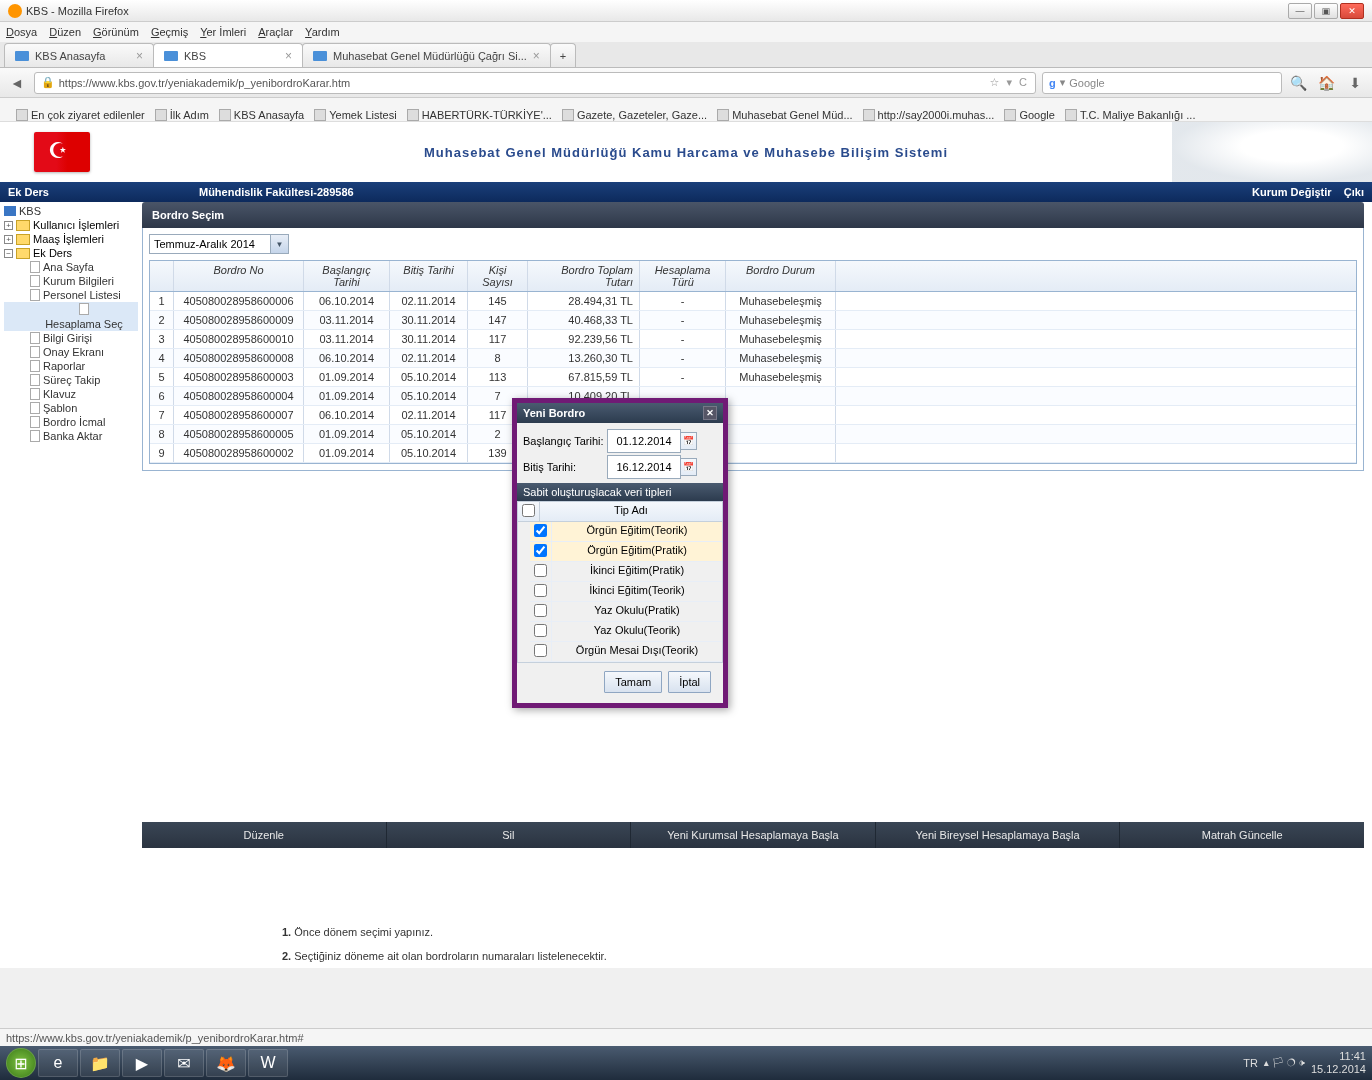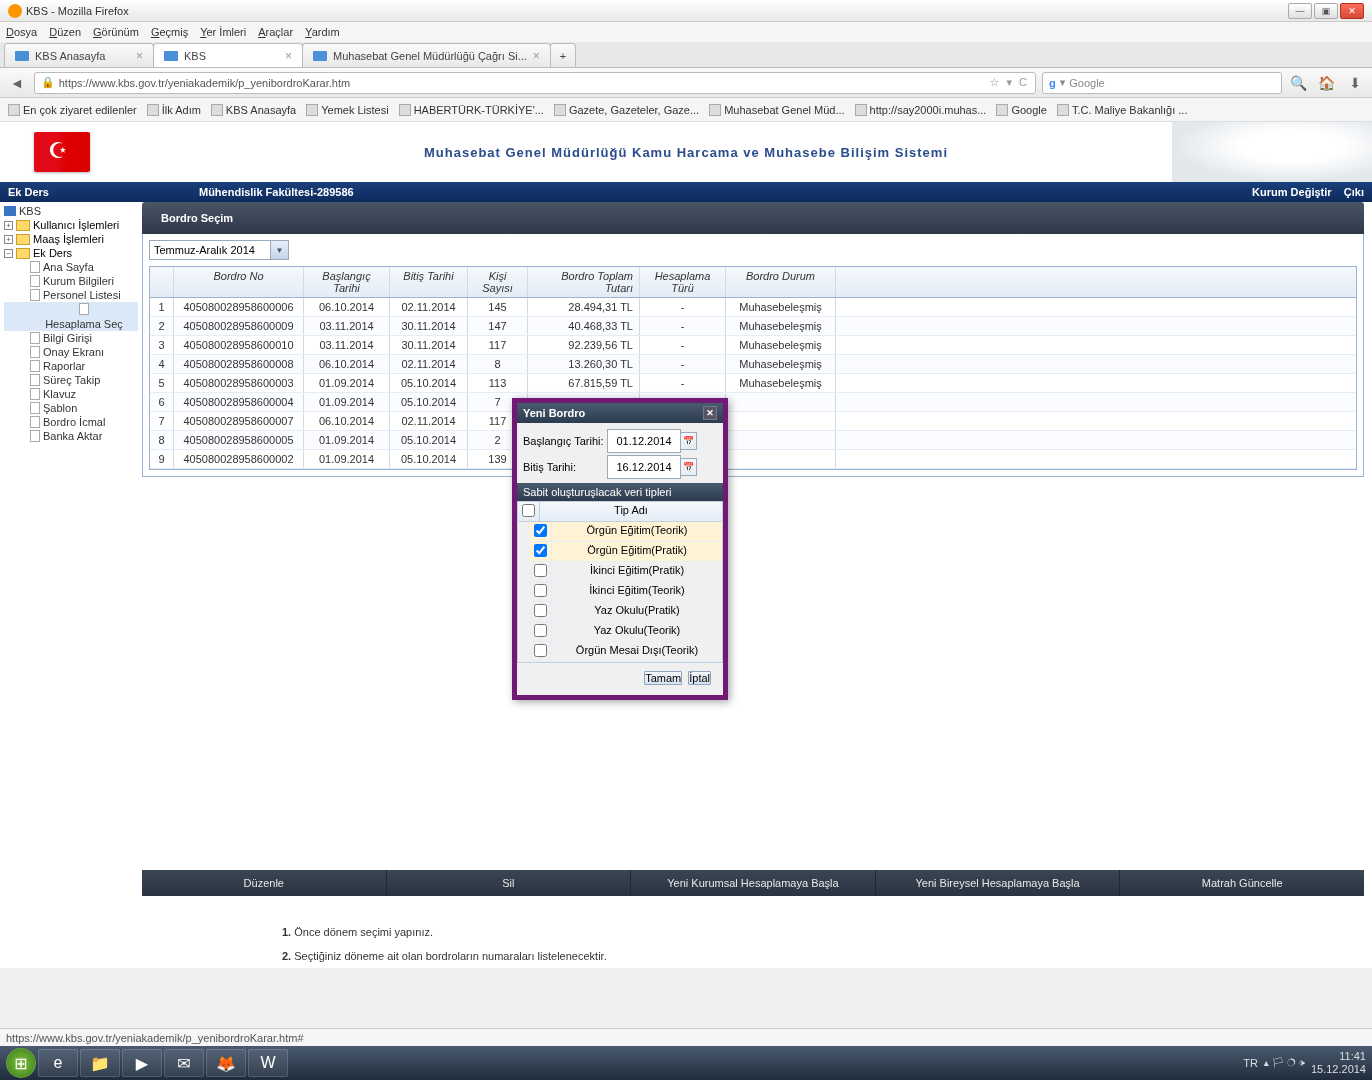--- a/index.html
+++ b/index.html
@@ -25,21 +25,21 @@
 
 .ff-urlbar { height: 30px; background: linear-gradient(#fafafa, #e8e8e8); display: flex; align-items: center; padding: 0 6px; gap: 6px; border-bottom: 1px solid #ccc; }
 .ff-urlbar .nav-btn { width: 22px; height: 22px; display: inline-flex; align-items: center; justify-content: center; color: #666; font-size: 14px; }
 .ff-urlbar .url-input { flex: 1; height: 22px; background: #fff; border: 1px solid #bbb; border-radius: 3px; display: flex; align-items: center; padding: 0 6px; gap: 4px; color: #555; }
 .ff-urlbar .url-input .lock { color: #6a6; }
 .ff-urlbar .url-input .url-text { flex: 1; }
 .ff-urlbar .url-input .right-ico { color: #999; letter-spacing: 2px; }
 .ff-urlbar .search-input { width: 240px; height: 22px; background: #fff; border: 1px solid #bbb; border-radius: 3px; display: flex; align-items: center; padding: 0 6px; gap: 4px; color: #888; }
 .ff-urlbar .icon-btn { width: 22px; height: 22px; display: inline-flex; align-items: center; justify-content: center; color: #666; font-size: 14px; }
 
-.ff-bookmarks { height: 24px; background: #f5f5f5; display: flex; align-items: center; padding: 0 8px; gap: 10px; color: #333; border-bottom: 1px solid #ddd; overflow: hidden; white-space: nowrap; }
+.ff-bookmarks { height: 24px; background: #f5f5f5; display: flex; align-items: flex-end; padding: 0 16px; gap: 10px; color: #333; border-bottom: 1px solid #ddd; overflow: hidden; white-space: nowrap; }
 .ff-bookmarks .bm { display: inline-flex; align-items: center; gap: 3px; }
 .ff-bookmarks .bm .bm-ico { width: 12px; height: 12px; background: #ddd; border: 1px solid #aaa; display: inline-block; }
 
 
 .app-header { height: 60px; background: #fff; display: flex; align-items: center; position: relative; }
 .app-header .flag { width: 56px; height: 40px; margin-left: 34px; background: linear-gradient(90deg, #e30a17 40%, #d00 60%); border-radius: 2px; position: relative; box-shadow: 0 1px 3px rgba(0,0,0,0.3); }
 .app-header .flag::after { content: "☪"; color: #fff; position: absolute; top: 6px; left: 14px; font-size: 22px; }
 .app-header .title { position: absolute; left: 50%; transform: translateX(-50%); color: #2a4b8d; font-weight: bold; font-size: 13px; letter-spacing: 1px; }
 .app-header .decor { position: absolute; right: 0; top: 0; width: 200px; height: 60px; background: radial-gradient(ellipse at 60% 40%, #fff 30%, #d0d8e0 70%); opacity: 0.6; }
 
@@ -54,21 +54,21 @@
 .tree .tree-head { display: flex; align-items: center; gap: 3px; color: #333; padding: 1px 0; }
 .tree .tree-head .t-ico { width: 12px; height: 10px; background: #3a76c4; display: inline-block; }
 .tree .folder { display: flex; align-items: center; gap: 3px; padding: 1px 0; cursor: pointer; }
 .tree .folder .exp { width: 9px; height: 9px; border: 1px solid #888; display: inline-flex; align-items: center; justify-content: center; font-size: 8px; color: #555; background: #fff; }
 .tree .folder .f-ico { width: 14px; height: 11px; background: #ffd96b; border: 1px solid #c9a227; display: inline-block; }
 .tree .leaf { display: flex; align-items: center; gap: 3px; padding: 1px 0 1px 26px; cursor: pointer; color: #333; }
 .tree .leaf .l-ico { width: 10px; height: 12px; background: #fff; border: 1px solid #aaa; display: inline-block; }
 .tree .leaf.selected { background: #dbe8f7; flex-direction: column; }
 
 .content { flex: 1; background: #fff; padding: 0 8px 0 0; display: flex; flex-direction: column; }
-.panel-title { height: 32px; background: linear-gradient(#4a5568, #2d3748); color: #fff; display: flex; align-items: center; padding: 0 19px; font-weight: bold; border-radius: 3px 3px 0 0; }
+.panel-title { height: 26px; background: linear-gradient(#4a5568, #2d3748); color: #fff; display: flex; align-items: center; padding: 0 10px; font-weight: bold; border-radius: 3px 3px 0 0; }
 .panel-body { background: #fff; border: 1px solid #99b4d1; border-top: none; padding: 6px; flex: 0 0 auto; }
 .period-select { width: 140px; height: 20px; border: 1px solid #9ab; background: #fff; display: inline-flex; align-items: center; padding: 0 4px; position: relative; }
 .period-select .dd { position: absolute; right: 0; top: 0; width: 18px; height: 100%; background: linear-gradient(#e8eef7,#c5d5ea); border-left: 1px solid #9ab; display: flex; align-items: center; justify-content: center; font-size: 8px; color: #456; }
 
 .grid { margin-top: 6px; border: 1px solid #99b4d1; }
 .grid-head { display: flex; background: linear-gradient(#f5f8fc, #e4ecf6); border-bottom: 1px solid #99b4d1; }
 .grid-head div, .grid-row div { padding: 3px 6px; border-right: 1px solid #d0dae8; text-align: center; color: #333; }
 .grid-head div { font-weight: normal; font-style: italic; }
 .grid-row { display: flex; border-bottom: 1px solid #e4ecf6; }
 .grid-row:nth-child(even) { background: #fafcff; }
@@ -79,21 +79,21 @@
 .c-kisi { width: 60px; }
 .c-tutar { width: 112px; text-align: right !important; }
 .c-hes { width: 86px; }
 .c-durum { width: 110px; }
 .durum-red { color: #d9252a; }
 
 .bottom-bar { margin-top: auto; background: linear-gradient(#3a4655, #2a3340); height: 26px; display: flex; align-items: center; color: #e8e8e8; }
 .bottom-bar div { flex: 1; text-align: center; border-right: 1px solid #1f2833; height: 100%; display: flex; align-items: center; justify-content: center; cursor: pointer; }
 .bottom-bar div:last-child { border-right: none; }
 
-.instructions { padding: 24px 0 0 140px; color: #333; font-size: 13px; line-height: 2.2; }
+.instructions { padding: 24px 0 0 140px; color: #333; font-size: 13px; line-height: 2.2; margin-top: 48px; }
 .instructions p b { font-weight: bold; }
 
 
 .dialog { position: absolute; left: 512px; top: 398px; width: 216px; background: #f0f0f0; border: 5px solid #701a75; box-shadow: 2px 2px 8px rgba(0,0,0,0.35); }
 .dialog .dlg-title { height: 20px; background: linear-gradient(#4a5b70, #2c3b4e); color: #fff; display: flex; align-items: center; padding: 0 6px; font-weight: bold; }
 .dialog .dlg-title .dlg-close { margin-left: auto; width: 14px; height: 14px; background: #556; border: 1px solid #778; display: flex; align-items: center; justify-content: center; font-size: 9px; }
 .dialog .dlg-body { padding: 4px 6px; }
 .dialog .fld { display: flex; align-items: center; margin: 2px 0; }
 .dialog .fld label { width: 84px; }
 .dialog .fld .date-in { width: 74px; height: 24px; border: 1px solid #9ab; background: #fff; text-align: center; }
@@ -101,21 +101,21 @@
 .dialog .sub-title { height: 18px; background: linear-gradient(#4a5b70, #2c3b4e); color: #fff; display: flex; align-items: center; padding: 0 6px; margin: 4px -6px 0; }
 .dialog .type-grid { border: 1px solid #c5d0dc; margin: 0 -6px; }
 .dialog .type-head { display: flex; background: linear-gradient(#f5f8fc, #e4ecf6); border-bottom: 1px solid #c5d0dc; }
 .dialog .type-head .tc1 { width: 22px; border-right: 1px solid #c5d0dc; text-align: center; padding: 2px; }
 .dialog .type-head .tc2 { flex: 1; text-align: center; padding: 2px; }
 .dialog .type-row { display: flex; border-bottom: 1px solid #e8eef7; margin-left: 12px; }
 .dialog .type-row.sel { background: #fff3d6; }
 .dialog .type-row .tc1 { width: 22px; border-right: 1px solid #e8eef7; text-align: center; padding: 2px; }
 .dialog .type-row .tc2 { flex: 1; text-align: center; padding: 2px; }
 .dialog .dlg-btns { display: flex; justify-content: flex-end; gap: 6px; padding: 8px 6px 6px; }
-.dialog .dlg-btns button { height: 14px; padding: 0 0; background: linear-gradient(#f5f8fc,#d8e2ef); border: 1px solid #8fa6c2; border-radius: 1px; cursor: pointer; }
+.dialog .dlg-btns button { height: 22px; padding: 0 10px; background: linear-gradient(#f5f8fc,#d8e2ef); border: 1px solid #8fa6c2; border-radius: 1px; cursor: pointer; }
 
 
 .ff-status { position: absolute; bottom: 34px; left: 0; height: 18px; background: #f5f5f5; border-top: 1px solid #ccc; width: 100%; display: flex; align-items: center; padding: 0 6px; color: #555; }
 
 
 .taskbar { position: absolute; bottom: 0; left: 0; right: 0; height: 34px; background: linear-gradient(#4a5b70, #1f2c3c); display: flex; align-items: center; padding: 0 6px; }
 .taskbar .tb-btn { width: 40px; height: 28px; background: rgba(255,255,255,0.08); border: 1px solid rgba(255,255,255,0.15); border-radius: 2px; margin-right: 2px; display: inline-flex; align-items: center; justify-content: center; font-size: 16px; color: #fff; }
 .taskbar .tb-btn.start { background: radial-gradient(circle, #7fc242, #3a7a18); border-radius: 50%; width: 30px; height: 30px; }
 .taskbar .tray { margin-left: auto; display: flex; align-items: center; gap: 6px; color: #ddd; }
 .taskbar .tray .tray-ico { font-size: 10px; }

